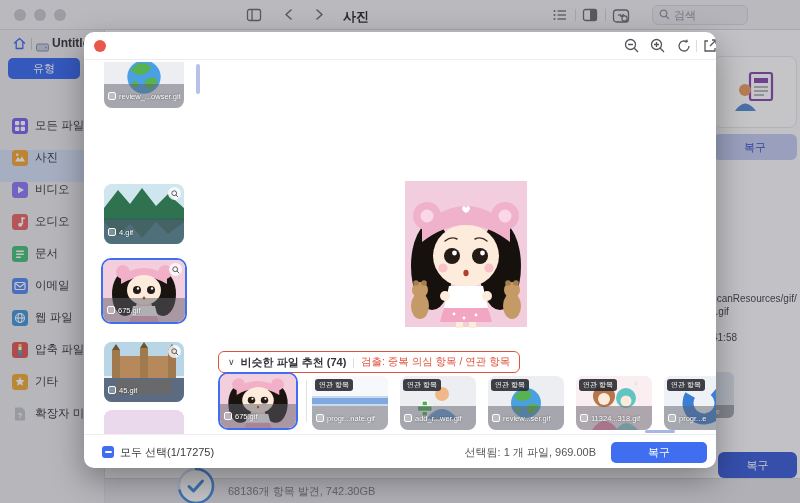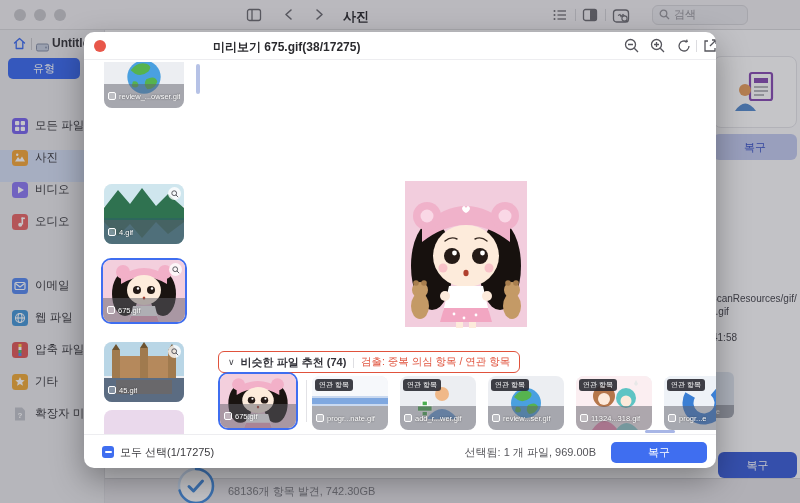--- a/index.html
+++ b/index.html
@@ -8,21 +8,21 @@
   .screen { position:relative; width:800px; height:503px; overflow:hidden; background:#fbfbfd; }
   .abs { position:absolute; }
 
   
   .titlebar { position:absolute; left:0; top:0; width:800px; height:30px; background:#f0eff2; border-bottom:1px solid #d8d8db; }
   .dot { position:absolute; top:9px; width:12px; height:12px; border-radius:50%; background:#c9c8cc; }
   .tb-icon { position:absolute; top:7px; color:#6f6f75; }
   .tb-sep { position:absolute; top:9px; width:1px; height:12px; background:#d2d2d6; }
   .tb-title { position:absolute; left:343px; top:8px; font-size:13px; font-weight:bold; color:#2f2f33; }
   .searchbox { position:absolute; left:652px; top:5px; width:96px; height:20px; background:#e9e8ec; border:1px solid #d6d6da; border-radius:6px; display:flex; align-items:center; padding:0 6px; gap:4px; }
-  .searchbox input { border:none; background:transparent; outline:none; width:60px; font-size:11px; color:#55555a; font-family:Liberation Mono, monospace; }
+  .searchbox input { border:none; background:transparent; outline:none; width:60px; font-size:11px; color:#55555a; font-family:Liberation Serif, serif; }
   .searchbox input::placeholder { color:#98989e; }
 
   
   .sidebar { position:absolute; left:0; top:30px; width:105px; height:473px; background:#ebebee; border-right:1px solid #dcdce0; }
   .sb-head { position:absolute; left:0; top:3px; width:105px; height:20px; }
   .sb-src { position:absolute; left:52px; top:3px; font-size:12px; font-weight:bold; color:#3a3a3e; white-space:nowrap; }
   .type-btn { position:absolute; left:8px; top:28px; width:72px; height:21px; background:#3f6ef0; border-radius:5px; color:#fff; font-size:11px; display:flex; align-items:center; justify-content:center; }
   .sb-item { position:absolute; left:0; width:105px; height:32px; display:flex; align-items:flex-start; padding-left:12px; gap:7px; }
   .sb-item.sel { background:#d6e0f6; }
   .sb-bar { position:absolute; left:0; width:3px; height:32px; background:#3f6ef0; }
@@ -191,20 +191,29 @@
       <span class="sb-lb">비디오</span>
     </div>
     <div class="sb-item" style="top:184px">
       <svg class="sb-ic" viewBox="0 0 16 16">
           <rect width="16" height="16" rx="3.5" fill="#e86a6a"></rect>
           <rect x="9.5" y="3.5" width="1.6" height="7" fill="#fff"></rect>
           <circle cx="8.2" cy="10.8" r="2" fill="#fff"></circle>
           <rect x="9.5" y="3.5" width="3.4" height="1.6" fill="#fff"></rect>
         </svg>
       <span class="sb-lb">오디오</span>
+    </div>
+    <div class="sb-item" style="top:216px">
+      <svg class="sb-ic" viewBox="0 0 16 16">
+          <rect width="16" height="16" rx="3.5" fill="#4cc27d"></rect>
+          <rect x="4" y="4.5" width="8" height="1.5" rx="0.7" fill="#fff"></rect>
+          <rect x="4" y="7.5" width="8" height="1.5" rx="0.7" fill="#fff"></rect>
+          <rect x="4" y="10.5" width="5" height="1.5" rx="0.7" fill="#fff"></rect>
+        </svg>
+      <span class="sb-lb">문서</span>
     </div>
     <div class="sb-item" style="top:280px">
       <svg class="sb-ic" viewBox="0 0 16 16">
           <rect width="16" height="16" rx="3.5" fill="#4a9ad9"></rect>
           <circle cx="8" cy="8" r="4.5" fill="none" stroke="#fff" stroke-width="1.1"></circle>
           <ellipse cx="8" cy="8" rx="2" ry="4.5" fill="none" stroke="#fff" stroke-width="1.1"></ellipse>
           <line x1="3.5" y1="8" x2="12.5" y2="8" stroke="#fff" stroke-width="1.1"></line>
         </svg>
       <span class="sb-lb">웹 파일</span>
     </div>
@@ -273,21 +282,20 @@
       <path d="M12 19.5 l4.5 4.5 9 -10" stroke="#4a90e0" stroke-width="3" fill="none" stroke-linecap="round" stroke-linejoin="round"></path>
     </svg>
   </span>
   <span class="status-text">68136개 항목 발견, 742.30GB</span>
 
   <div class="dim"></div>
 
   <div class="modal">
     <div class="m-head">
       <div class="m-close"></div>
-      <span class="m-title">미리보기 675.gif(38/17275)</span>
       <span class="m-hicon" style="left:540px">
         <svg width="16" height="16" viewBox="0 0 16 16">
             <circle cx="6.5" cy="6.5" r="5" fill="none" stroke="currentColor" stroke-width="1.3"></circle>
             <line x1="10.3" y1="10.3" x2="14" y2="14" stroke="currentColor" stroke-width="1.3"></line>
             <line x1="4" y1="6.5" x2="9" y2="6.5" stroke="currentColor" stroke-width="1.3"></line>
           </svg>
       </span>
       <span class="m-hicon" style="left:566px">
         <svg width="16" height="16" viewBox="0 0 16 16">
             <circle cx="6.5" cy="6.5" r="5" fill="none" stroke="currentColor" stroke-width="1.3"></circle>

